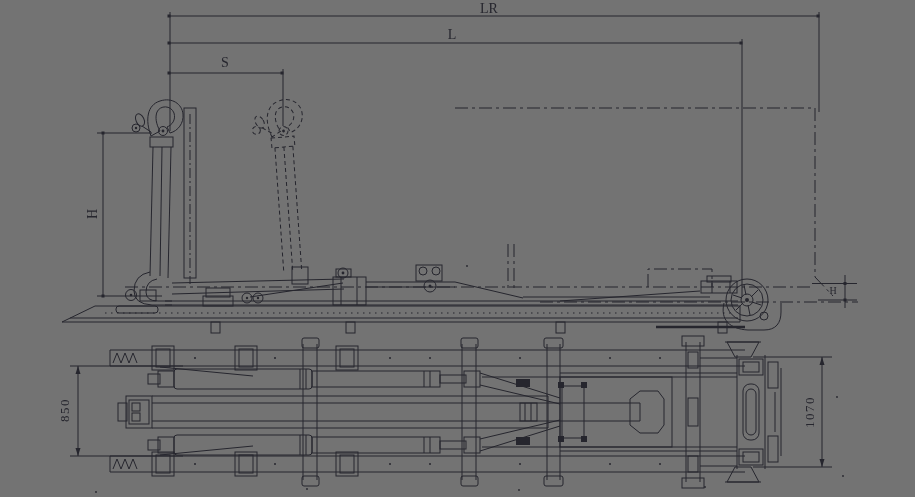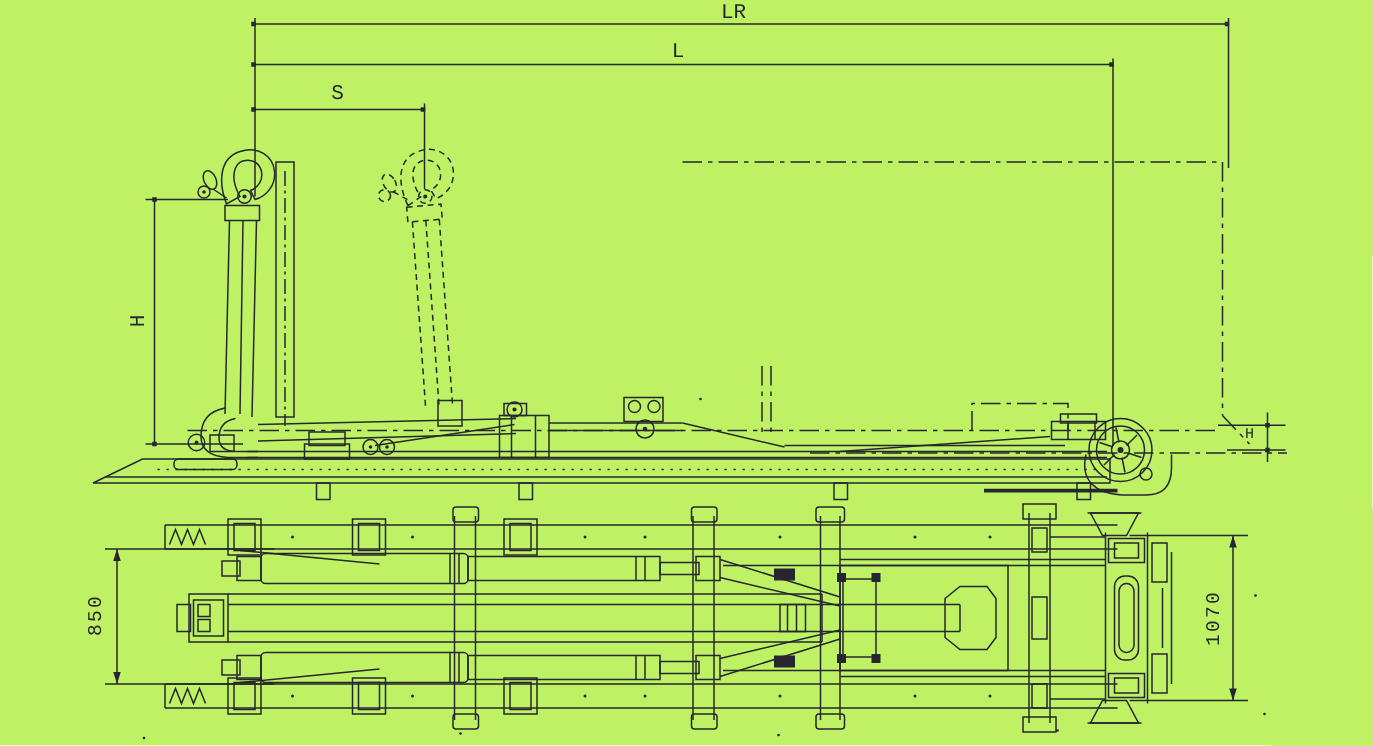--- a/index.html
+++ b/index.html
@@ -1,18 +1,18 @@
 <!DOCTYPE html>
 <html><head>
 <meta charset="utf-8">
 <style>
   html,body { margin:0; padding:0; background:#ffffff; }
   .canvas {
-    position:relative; width:915px; height:497px; background:#bef264;
-    font-family:Liberation Mono, monospace; overflow:hidden;
+    position:relative; width:915px; height:497px; background:#737373;
+    font-family:Liberation Serif, serif; overflow:hidden;
   }
   .canvas svg { position:absolute; left:0; top:0; }
   .lbl {
     position:absolute; transform:translate(-50%,-50%);
     font-size:14px; color:#26262e; white-space:nowrap; line-height:1;
   }
   .v   { transform:translate(-50%,-50%) rotate(-90deg); }
   .num { font-size:13px; letter-spacing:1.5px; }
   .small { font-size:10px; }
 </style>

